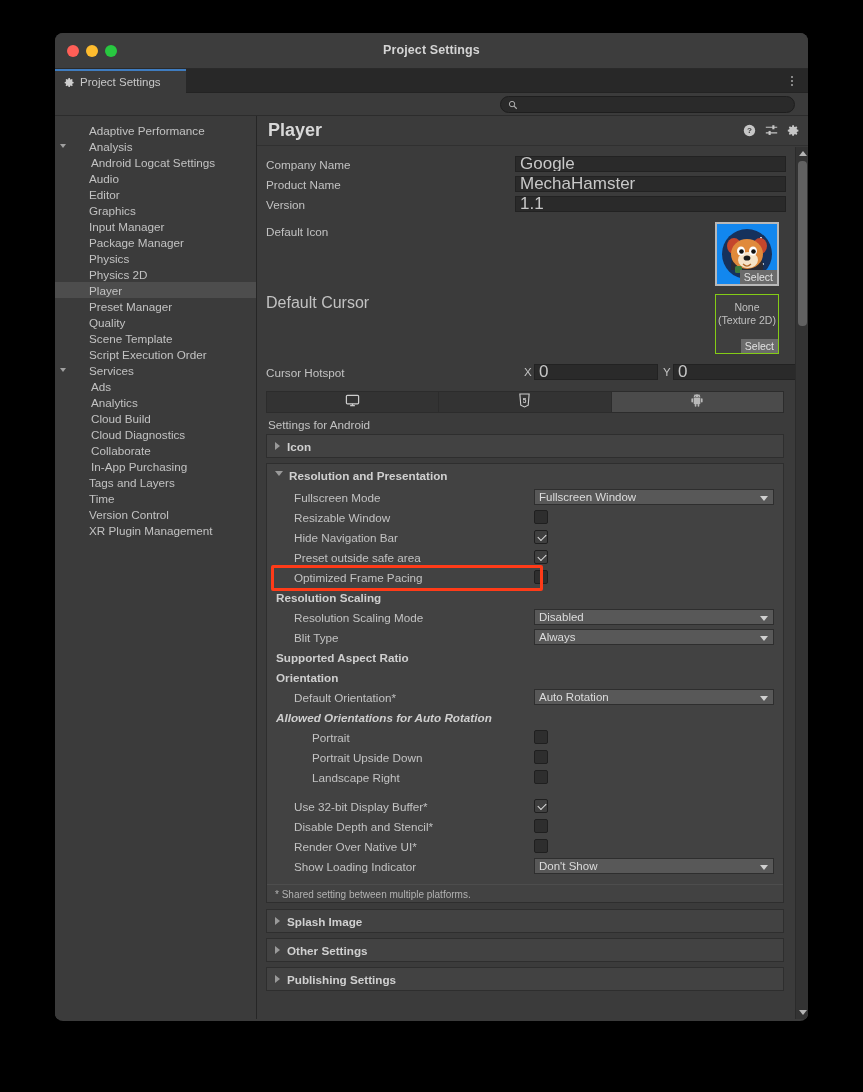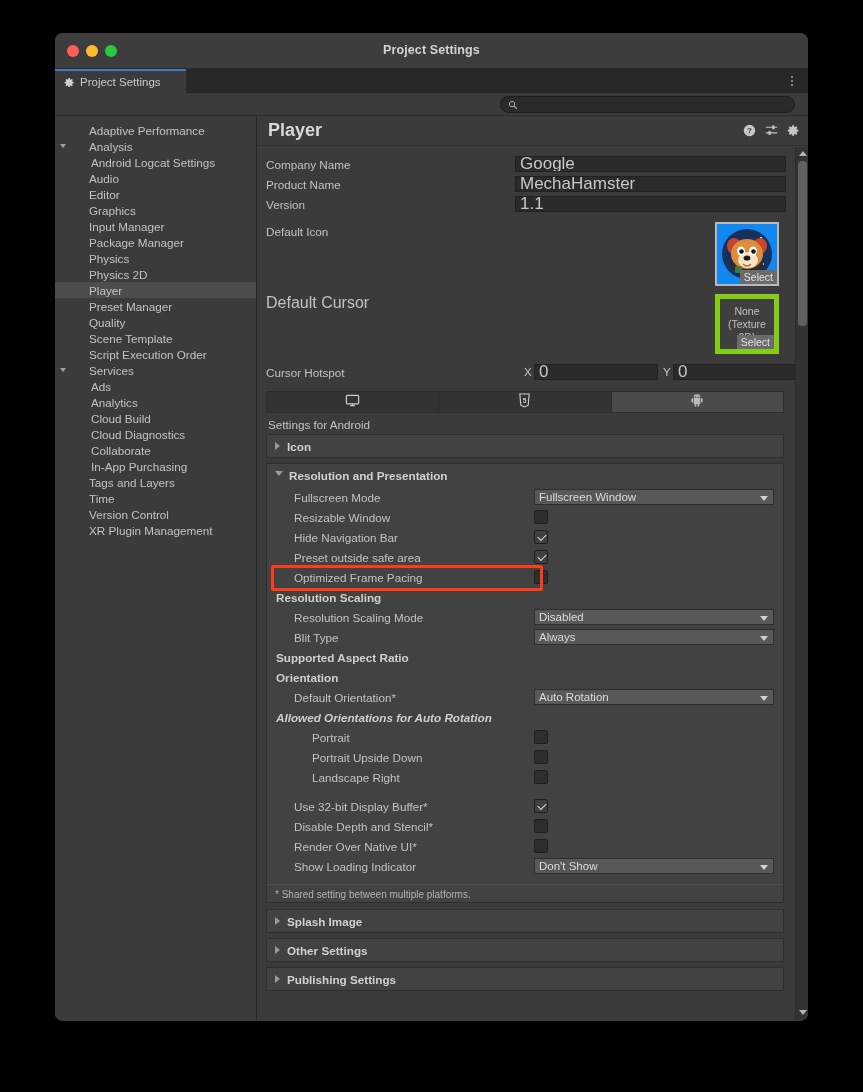--- a/index.html
+++ b/index.html
@@ -230,21 +230,21 @@
     position: absolute; right: 14px; top: 0;
     width: 64px; height: 64px;
     border: 2px solid #b8b8b8;
     background: #1287ef;
     overflow: hidden;
   }
   .obj-cursor-box {
     position: absolute; right: 14px; top: 0;
     width: 64px; height: 60px;
     background: #3f3f3f;
-    border: 5px solid #84cc16;
+    border: 1px solid #84cc16;
   }
   .obj-cursor-box .none-txt {
     text-align: center; color: #c0c0c0;
     font-size: 10.5px; padding-top: 6px; line-height: 13px;
   }
   .select-btn {
     position: absolute; right: 0; bottom: 0;
     background: #6b6b6b;
     color: #e2e2e2; font-size: 10.5px;
     padding: 0 4px; line-height: 14px;

